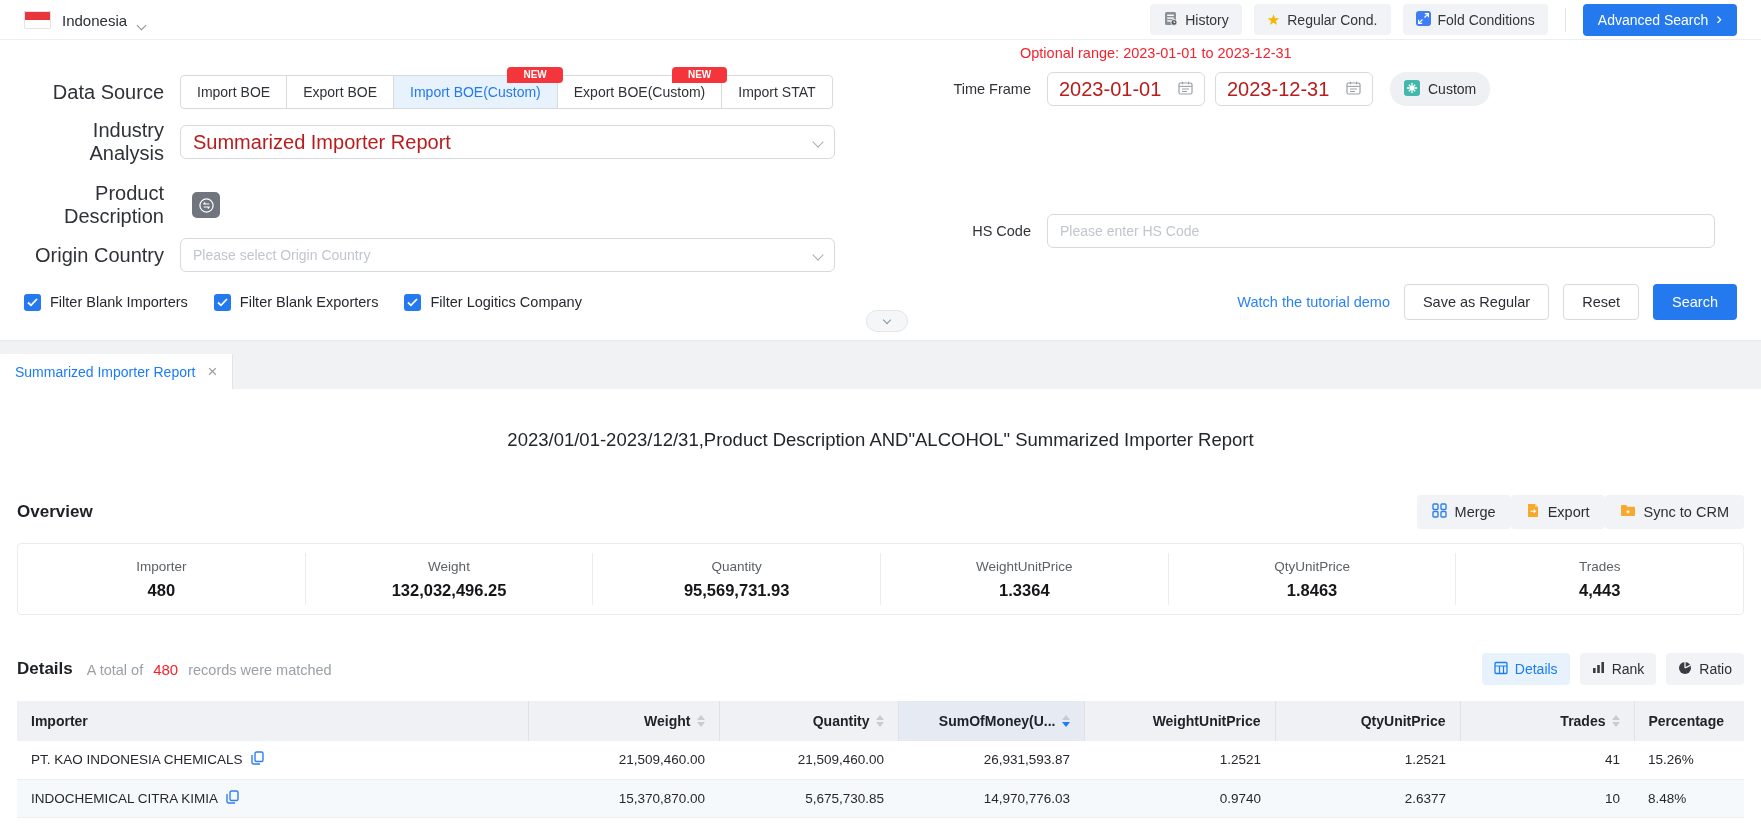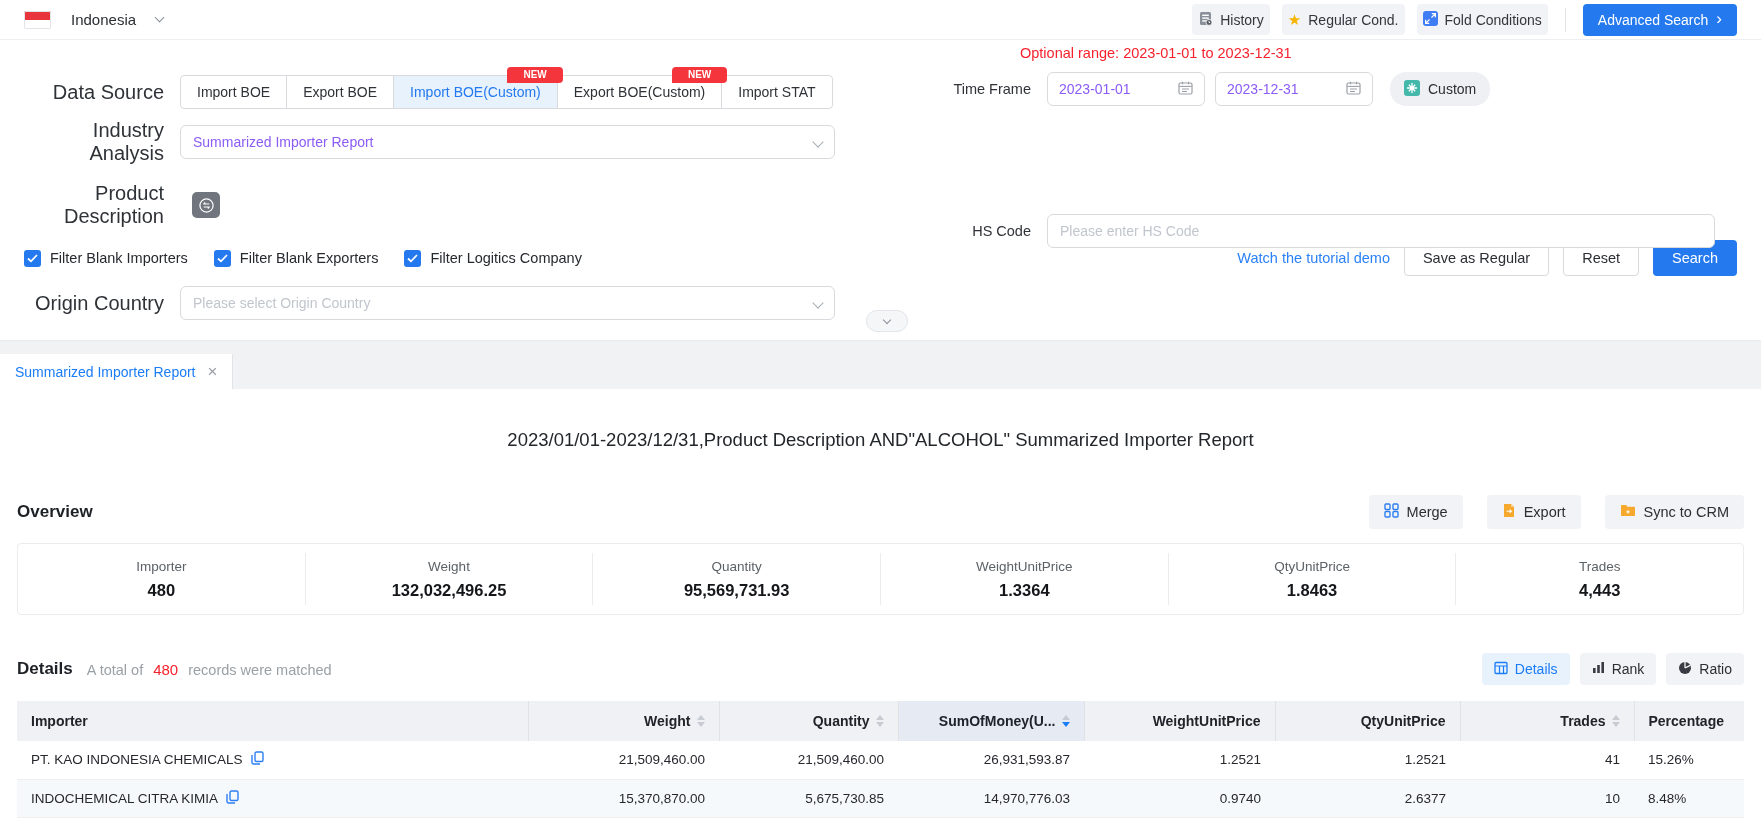--- a/index.html
+++ b/index.html
@@ -3,29 +3,29 @@
 <meta charset="utf-8">
 <style>
   *{box-sizing:border-box}
   body{margin:0;width:1761px;height:838px;overflow:hidden;background:#fff;
        font-family:"Liberation Sans","DejaVu Sans",sans-serif;color:#2f3237;font-size:14px}
   button{font:inherit;border:none;background:none;cursor:pointer;color:inherit;padding:0}
 
   
   .topbar{height:40px;display:flex;align-items:center;justify-content:space-between;
           padding:0 24px;border-bottom:1px solid #eceef1}
-  .tb-left{display:flex;align-items:center;gap:20px}
+  .tb-left{display:flex;align-items:flex-end;gap:11px}
   .flag{width:27px;height:18px;border-radius:2px;flex:none;
         background:linear-gradient(#e8353c 50%,#fff 50%);box-shadow:inset 0 0 0 1px #e2e4e8}
   .country{font-size:15px;color:#2b2e33}
   .chev{width:8px;height:8px;border-right:1.6px solid #8a9099;border-bottom:1.6px solid #8a9099;
         transform:rotate(45deg);display:inline-block;flex:none}
   .chev.sm{width:7px;height:7px;margin-top:-5px}
   .tb-right{display:flex;align-items:center;gap:12px}
-  .gbtn{height:31px;background:#f1f3f6;border-radius:4px;padding:0 6px;display:flex;
+  .gbtn{height:31px;background:#f1f3f6;border-radius:4px;padding:0 13px;display:flex;
         align-items:center;gap:7px;font-size:14px;color:#33373d}
   .star{color:#f7b500;font-size:15px;line-height:1}
   .vdiv{width:1px;height:24px;background:#e1e3e7;margin:0 5px}
   .bbtn{height:32px;background:#2479ee;color:#fff;border-radius:4px;padding:0 15px;
         display:flex;align-items:center;gap:8px;font-size:14px}
   .bbtn .arrow{font-size:17px;line-height:1;margin-top:-2px}
 
   
   .form{position:relative;padding:35px 24px 20px;background:#fff}
   .form-row{display:flex;align-items:center}
@@ -38,21 +38,21 @@
   .seg-btn:last-child{border-radius:0 4px 4px 0}
   .seg-btn.active{background:#e7f2fd;color:#2479ee;z-index:1}
   .badge{position:absolute;top:-9px;right:-6px;background:#f5353c;color:#fff;font-size:10px;
          line-height:1;padding:3px 16px;border-radius:4px 4px 4px 0;font-weight:bold;z-index:2}
   .standalone{border-radius:4px;border:1px solid #d8dade;margin-left:156px}
   .select,.input{height:34px;border:1px solid #d8dade;border-radius:6px;display:flex;
                  align-items:center;padding:0 12px;background:#fff}
   .w655{width:655px}.w668{width:668px}
   .select .chev{margin-left:auto;border-color:#a7adb5}
   .placeholder{color:#c1c6cd}
-  .sel-text,.in-text{font-size:14px;color:#8b5cf6}
+  .sel-text,.in-text{font-size:20px;color:#b91c1c}
   .translate-icon{margin-left:auto;width:26px;height:22px;border-radius:4px;background:#2d7ff2;
                   display:flex;align-items:center;justify-content:center}
   .exclude-btn{width:28px;height:26px;border-radius:5px;background:#71757d;margin-left:12px;
                display:flex;align-items:center;justify-content:center}
   .optional-range{position:absolute;left:1020px;top:5px;color:#f5222d;font-size:14.5px;white-space:nowrap}
   .tf-group{position:absolute;left:941px;top:32px;display:flex;align-items:center}
   .tf-label,.hs-label{width:90px;text-align:right;margin-right:16px;font-size:14.5px;color:#2f3237;flex:none}
   .date-input{width:158px;height:34px;border:1px solid #d8dade;border-radius:6px;display:flex;
               align-items:center;justify-content:space-between;padding:0 11px;margin-right:10px;background:#fff}
   .custom-btn{height:34px;background:#eef0f4;border-radius:16px;padding:0 14px;display:flex;
@@ -74,21 +74,21 @@
   .tabbar{background:#f1f2f4;border-top:1px solid #e9eaec;padding-top:13px;display:flex;height:49px}
   .tab{background:#fff;padding:0 15px;display:flex;align-items:center;gap:12px;color:#1b7cf7;
        font-size:14px;border-right:1px solid #e2e4e7}
   .tab-close{color:#9aa0a6;font-size:17px;line-height:1;cursor:pointer}
 
   
   .report-title{text-align:center;margin:40px 0 0;font-size:18.5px;font-weight:500;color:#23262b}
   .section-row{display:flex;align-items:center;padding:0 17px}
   .overview-row{margin-top:44px}
   .h2{font-size:17px;font-weight:bold;color:#1e2125}
-  .ov-actions{margin-left:auto;display:flex;gap:24px}
+  .ov-actions{margin-left:auto;display:flex;gap:0}
   .gbtn2{height:34px;background:#f1f3f6;border-radius:4px;padding:0 15px;display:flex;
          align-items:center;gap:8px;font-size:14.5px;color:#2b2e33}
   .stats{margin:14px 17px 0;border:1px solid #ebecee;border-radius:4px;display:flex;
          height:72px;align-items:center}
   .stat{flex:1;text-align:center;border-left:1px solid #ebecee;height:52px;display:flex;
         flex-direction:column;justify-content:center;gap:7px}
   .stat:first-child{border-left:none}
   .stat-label{font-size:13.5px;color:#5c6166}
   .stat-value{font-size:16.5px;font-weight:bold;color:#141619}
   .details-row{margin-top:38px}
@@ -230,20 +230,28 @@
           <circle cx="8.5" cy="8.5" r="6.6" fill="none" stroke="#fff" stroke-width="1.2"></circle>
           <path d="M5.3 7 h6 M5.7 7 l1.5 -1.5 M11.7 10 h-6 M11.3 10 l-1.5 1.5" stroke="#fff" stroke-width="1.1" fill="none"></path>
         </svg>
       </button>
   </div>
 
   <div class="hs-group">
     <span class="hs-label">HS Code</span>
     <div class="input w668">
       <span class="placeholder">Please enter HS Code</span>
+    </div>
+  </div>
+
+  <div class="form-row mt10">
+    <span class="flabel">Origin Country</span>
+    <div class="select w655">
+      <span class="placeholder">Please select Origin Country</span>
+      <span class="chev"></span>
     </div>
   </div>
 
   <div class="form-row mt12">
     <span class="cbx">
       <span class="box">
           <svg width="11" height="9" viewBox="0 0 11 9">
             <polyline points="1,4.5 4,7.3 10,1" fill="none" stroke="#fff" stroke-width="1.8"></polyline>
           </svg>
         </span>
@@ -266,28 +274,20 @@
       <span>Filter Logitics Company</span>
     </span>
     <div class="form-actions">
       <a class="link">Watch the tutorial demo</a>
       <button class="obtn">Save as Regular</button>
       <button class="obtn">Reset</button>
       <button class="primary">Search</button>
     </div>
   </div>
 
-  <div class="form-row mt10">
-    <span class="flabel">Origin Country</span>
-    <div class="select w655">
-      <span class="placeholder">Please select Origin Country</span>
-      <span class="chev"></span>
-    </div>
-  </div>
-
   <button class="expand-pill">
       <span class="chev"></span>
     </button>
 </section>
 
 <div class="tabbar">
   <div class="tab">
     <span>Summarized Importer Report</span>
     <span class="tab-close">×</span>
   </div>

